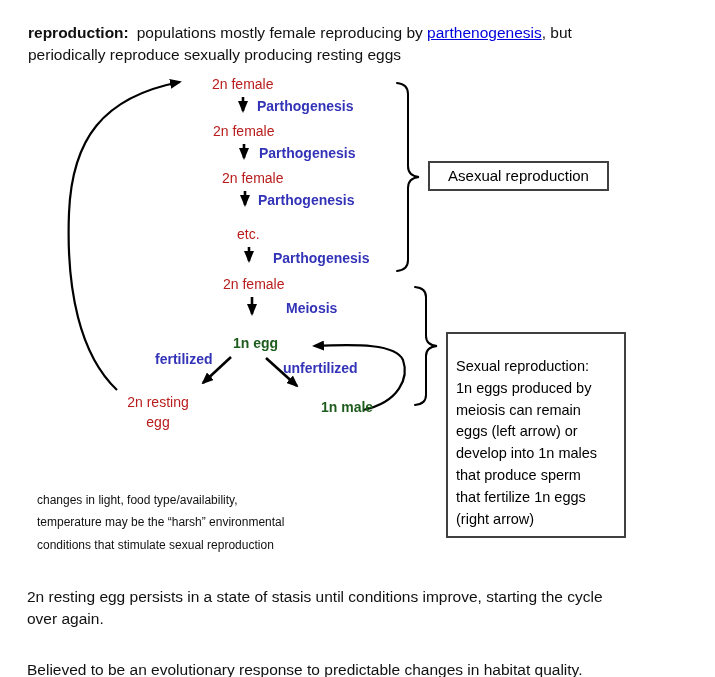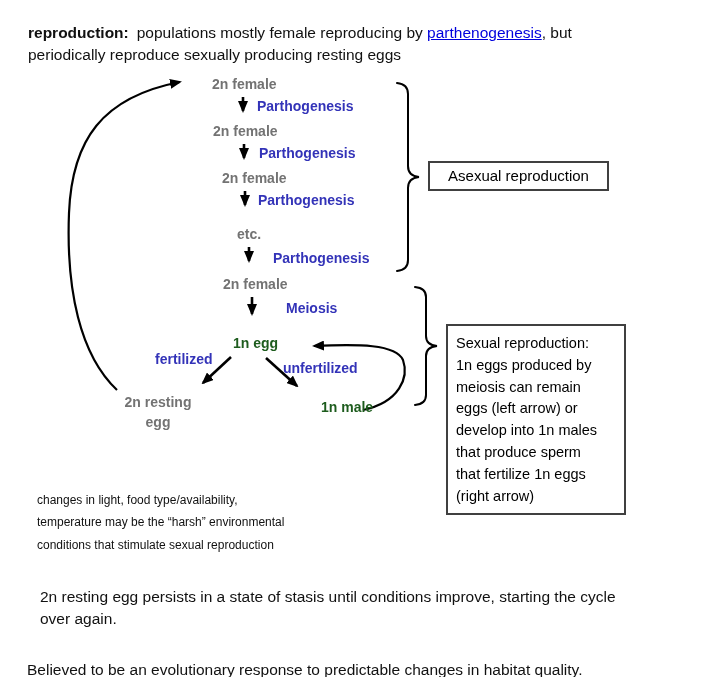--- a/index.html
+++ b/index.html
@@ -7,35 +7,35 @@
     position:relative;width:631px;height:677px;background:#ffffff;
     font-family:"Liberation Sans",sans-serif;color:#000;overflow:hidden;
   }
   .abs{position:absolute;}
   .preline{white-space:pre-line;}
   
   .intro{left:28px;top:6px;width:665px;font-size:15.5px;line-height:22.5px;color:#111;}
   .intro b{margin-right:8px;}
   .link{color:#0000dd;text-decoration:underline;cursor:pointer;}
   .para1{left:37px;top:477px;font-size:12px;line-height:22.3px;color:#111;}
-  .para2{left:27px;top:570px;font-size:15.5px;line-height:22.3px;color:#111;margin-left:13px;}
+  .para2{left:27px;top:570px;font-size:15.5px;line-height:22.3px;color:#111;}
   .para3{left:27px;top:643px;font-size:15.5px;line-height:22.3px;color:#111;}
   
   .lbl{font-size:14px;line-height:15px;white-space:nowrap;}
-  .red{color:#737373;font-weight:bold;}
+  .red{color:#b91c1c;font-weight:normal;}
   .blue{color:#3333b8;font-weight:600;}
   .green{color:#1d5c1d;font-weight:bold;text-align:center;}
   .harsh{color:#4e7a52;font-style:italic;font-weight:600;font-size:13.5px;
          line-height:16px;text-align:center;white-space:pre-line;}
   .center{text-align:center;white-space:pre-line;}
   
   .box{border:2px solid #404040;background:#fff;color:#000;}
   .box-asexual{left:428px;top:161px;width:177px;height:26px;line-height:26px;
                text-align:center;font-size:15px;}
-  .box-sexual{left:446px;top:324px;width:160px;padding:7px 8px 6px 8px;
+  .box-sexual{left:446px;top:332px;width:160px;padding:22px 8px 6px 8px;
               font-size:14.5px;line-height:21.8px;white-space:pre-line;}
   svg.overlay{position:absolute;left:0;top:0;pointer-events:none;}
 </style>
 </head>
 <body>
 
 <div class="canvas">
 
   <p class="abs intro"><b>reproduction:</b><span>populations mostly female reproducing by </span><a class="link">parthenogenesis</a><span class="preline">, but
 periodically reproduce sexually producing resting eggs</span></p>

